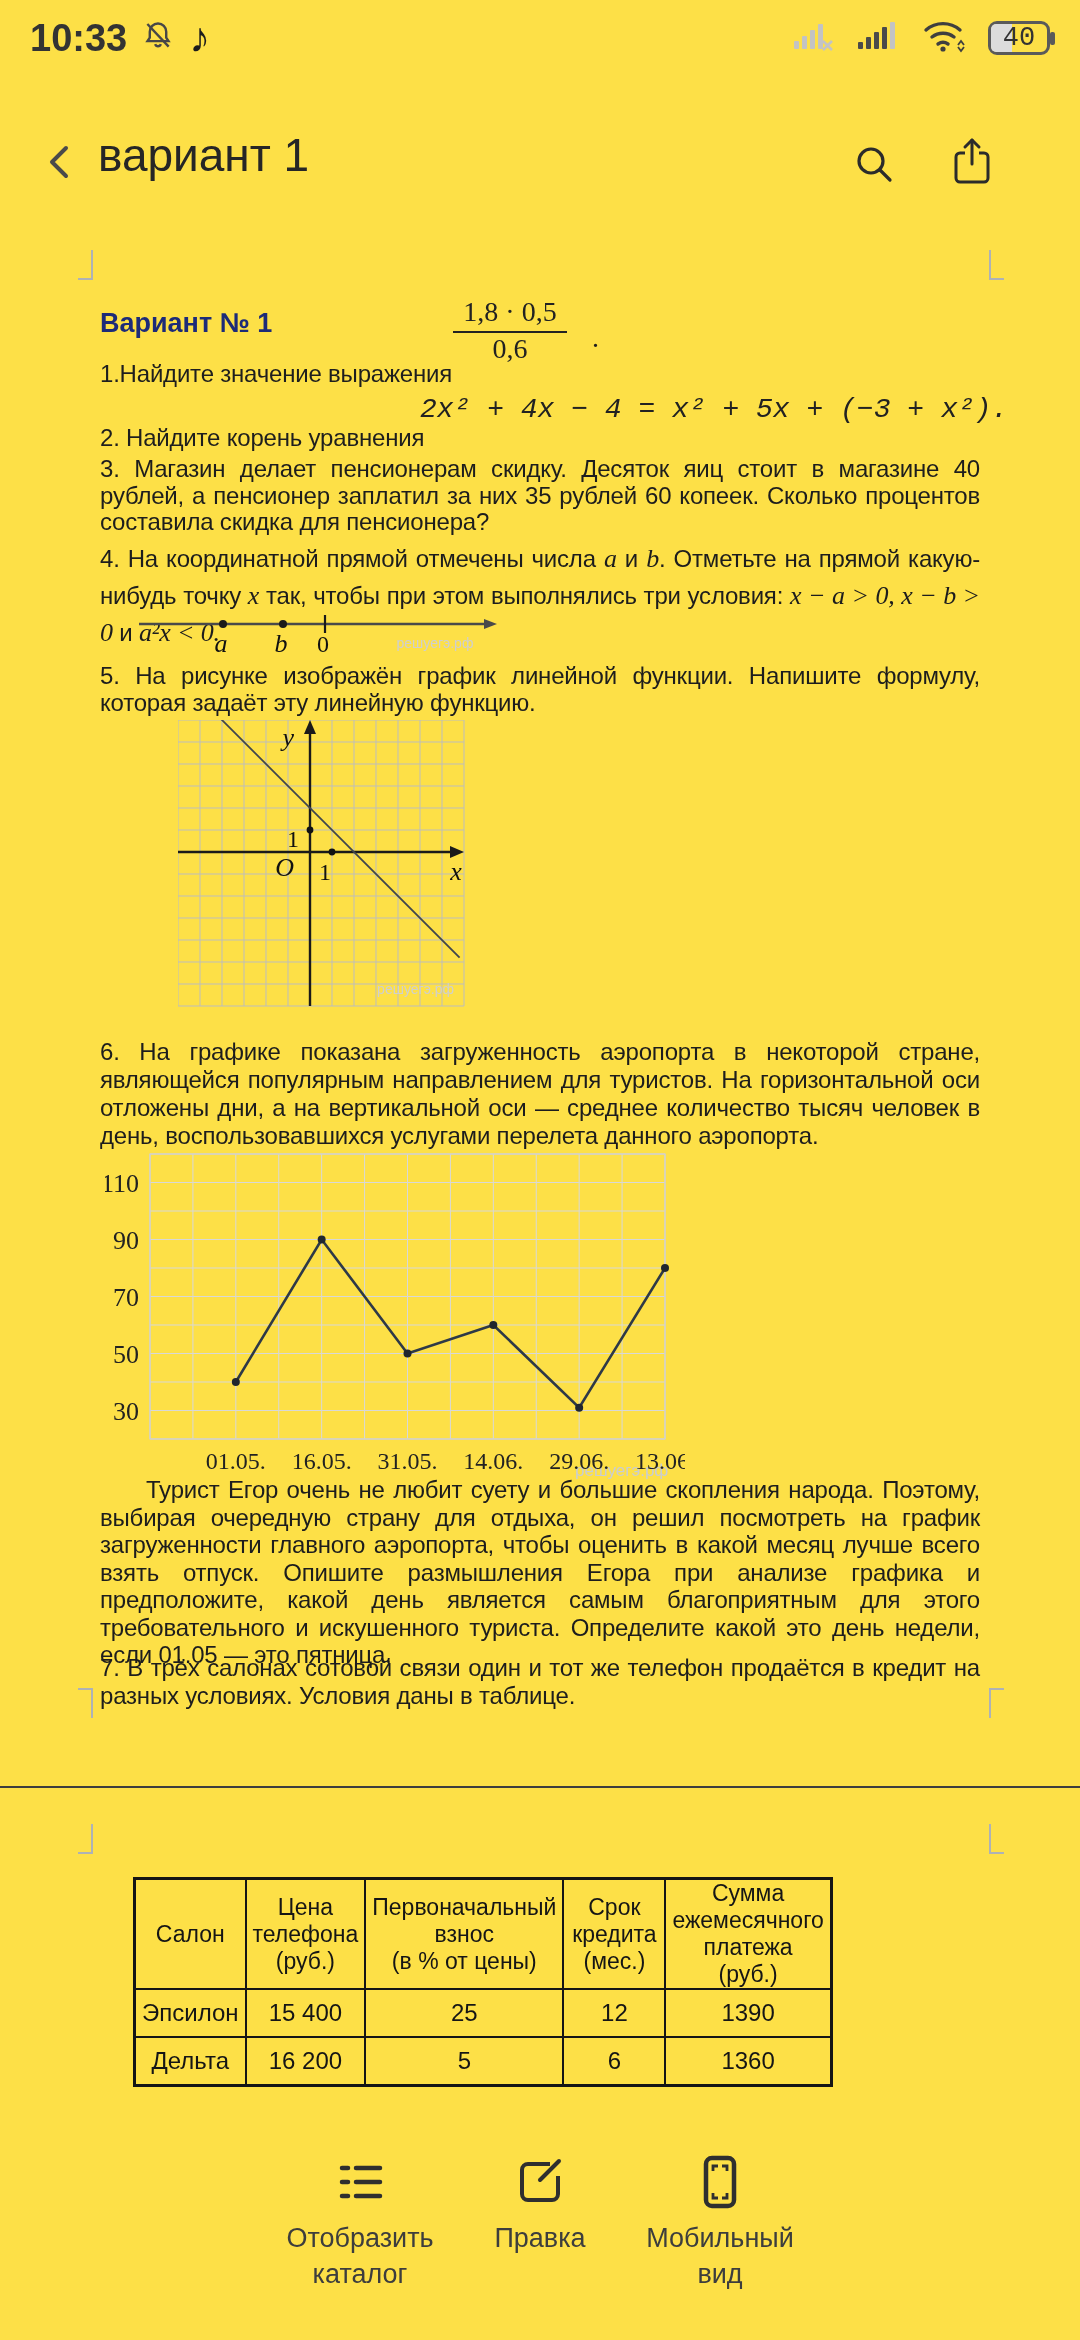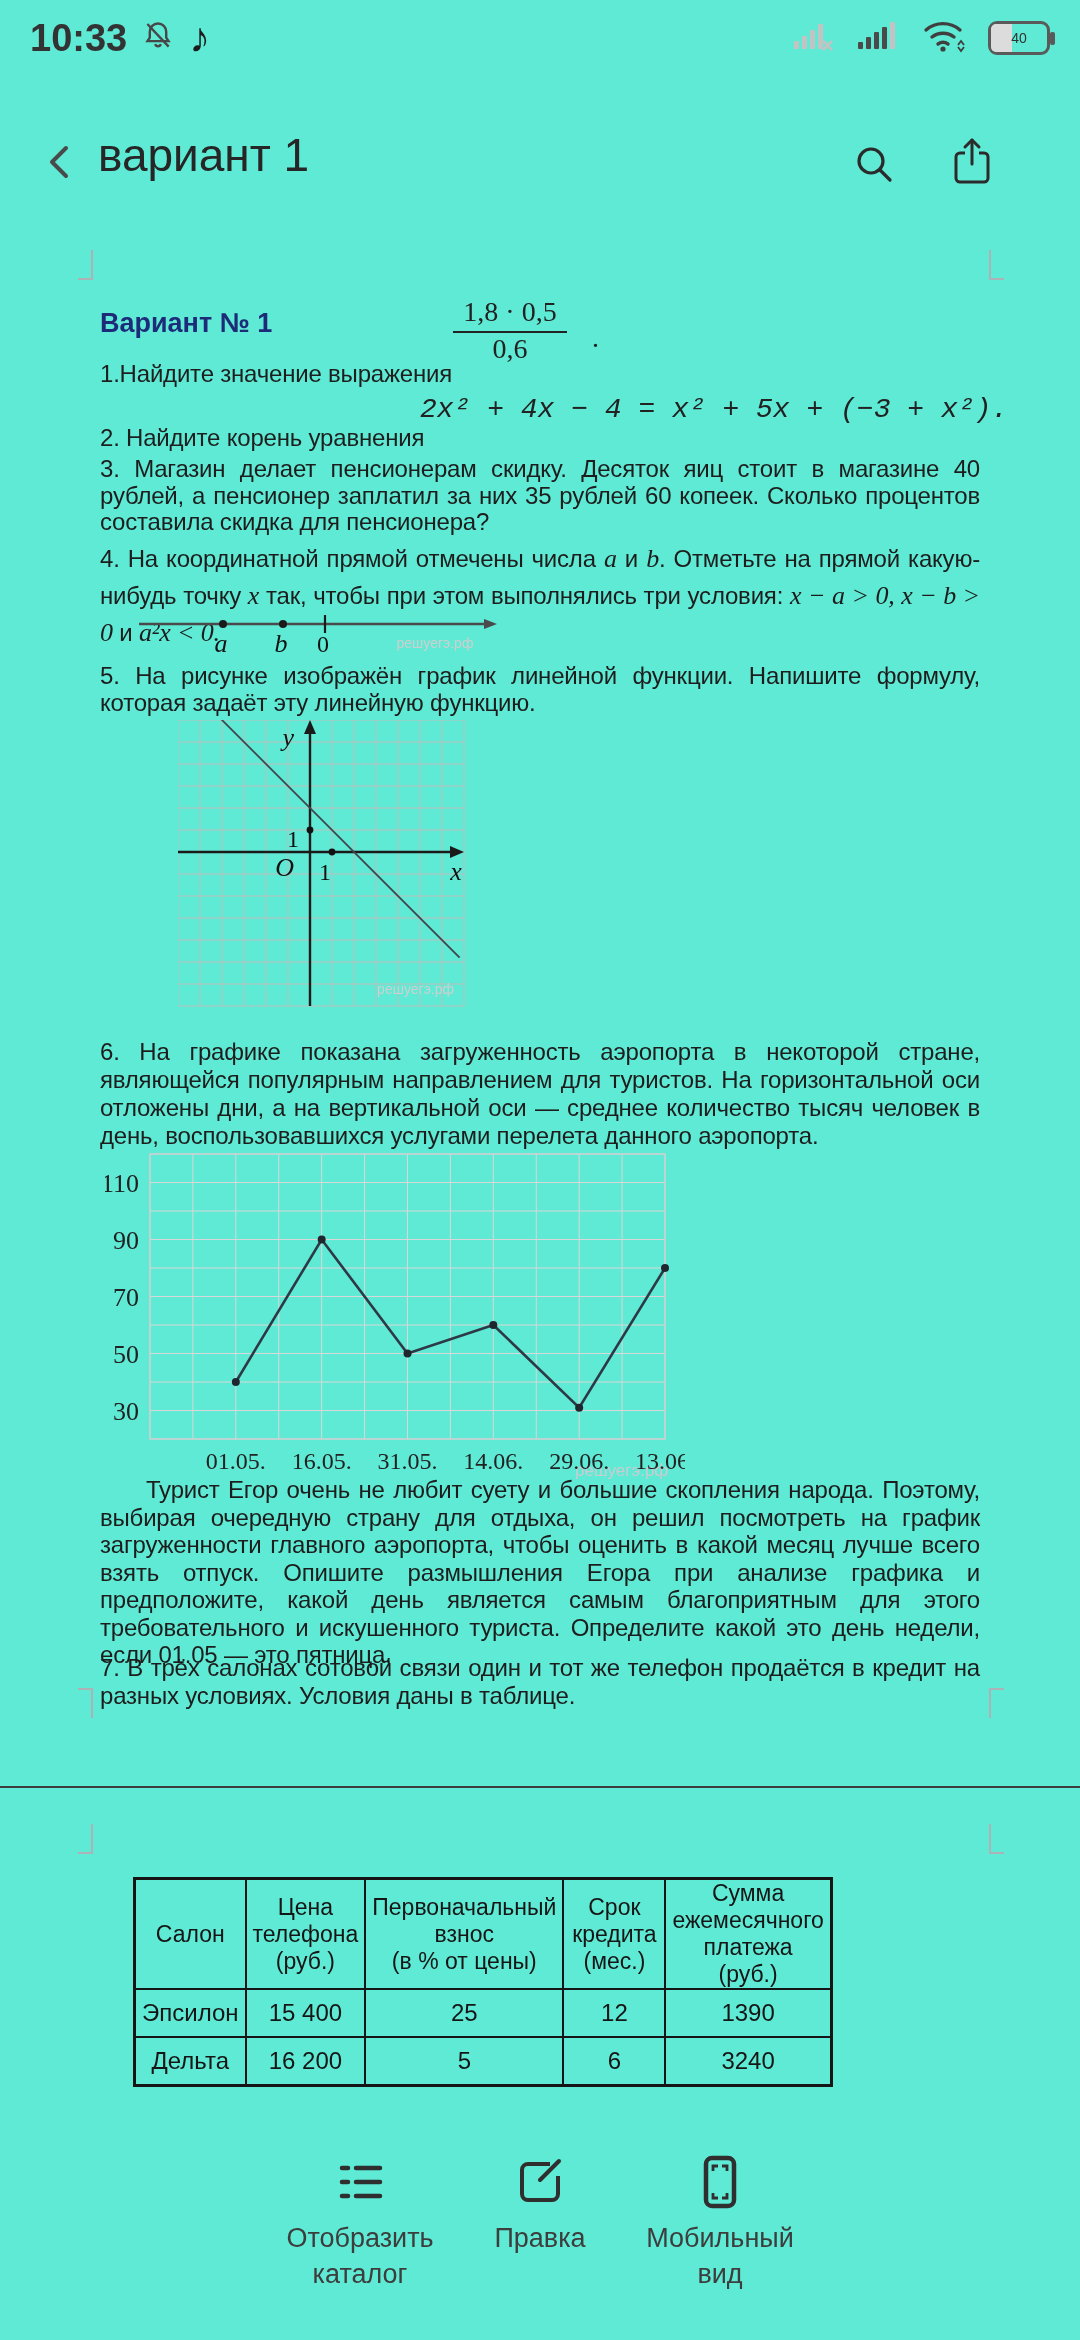--- a/index.html
+++ b/index.html
@@ -1,29 +1,29 @@
 <!DOCTYPE html>
 <html><head>
 <meta charset="utf-8">
 <style>
   html,body{margin:0;padding:0;background:#fff;}
-  .screen{position:relative;width:1080px;height:2340px;background:#5eead4;overflow:hidden;
+  .screen{position:relative;width:1080px;height:2340px;background:#fde047;overflow:hidden;
           font-family:"Liberation Sans",sans-serif;color:#1e1e1e;}
   
   .status-bar{position:absolute;left:0;top:0;width:1080px;height:70px;display:flex;
               justify-content:space-between;align-items:center;padding:6px 30px 0 30px;box-sizing:border-box;}
   .sb-left{display:flex;align-items:center;gap:14px;}
   .sb-time{font-size:38px;font-weight:700;color:#333;letter-spacing:0;}
   .sb-note{font-size:42px;color:#1c1c1c;line-height:1;}
   .sb-right{display:flex;align-items:center;gap:18px;}
   .battery{position:relative;width:62px;height:34px;border:3px solid #5a5a5a;border-radius:9px;box-sizing:border-box;}
   .battery:after{content:"";position:absolute;right:-8px;top:8px;width:5px;height:13px;background:#5a5a5a;border-radius:2px;}
   .battery .fill{position:absolute;left:0;top:0;bottom:0;width:38%;background:#dcdcdc;border-radius:5px 0 0 5px;}
   .battery .lvl{position:absolute;inset:0;display:flex;align-items:center;justify-content:center;
-                font-size:14px;color:#333;font-weight:400;}
+                font-size:27px;color:#333;font-weight:400;font-family:Liberation Mono, monospace;}
   
   .app-header{position:absolute;left:0;top:100px;width:1080px;height:130px;}
   .hdr-back{position:absolute;left:40px;top:40px;width:44px;height:44px;cursor:pointer;}
   .hdr-title{position:absolute;left:98px;top:28px;font-size:46px;color:#262626;}
   .hdr-search{position:absolute;left:852px;top:42px;width:44px;height:44px;cursor:pointer;}
   .hdr-share{position:absolute;left:950px;top:36px;width:44px;height:50px;cursor:pointer;}
   
   .page-layer{position:absolute;inset:0;}
   .mark{position:absolute;width:13px;height:28px;border:0 solid #aeb2b6;}
   .mark.tl{border-right-width:2px;border-bottom-width:2px;}
@@ -319,21 +319,21 @@
             <td>15 400</td>
             <td>25</td>
             <td>12</td>
             <td>1390</td>
           </tr>
           <tr>
             <td>Дельта</td>
             <td>16 200</td>
             <td>5</td>
             <td>6</td>
-            <td>3240</td>
+            <td>1360</td>
           </tr>
         </tbody>
     </table>
   </div>
 
   <div class="toolbar">
     <div class="tb-item">
       <svg class="tb-icon" viewBox="0 0 64 64">
         <line x1="14" y1="18" x2="20" y2="18" stroke="#2f2f2f" stroke-width="4.5" stroke-linecap="round"></line>
         <line x1="28" y1="18" x2="52" y2="18" stroke="#2f2f2f" stroke-width="4.5" stroke-linecap="round"></line>

